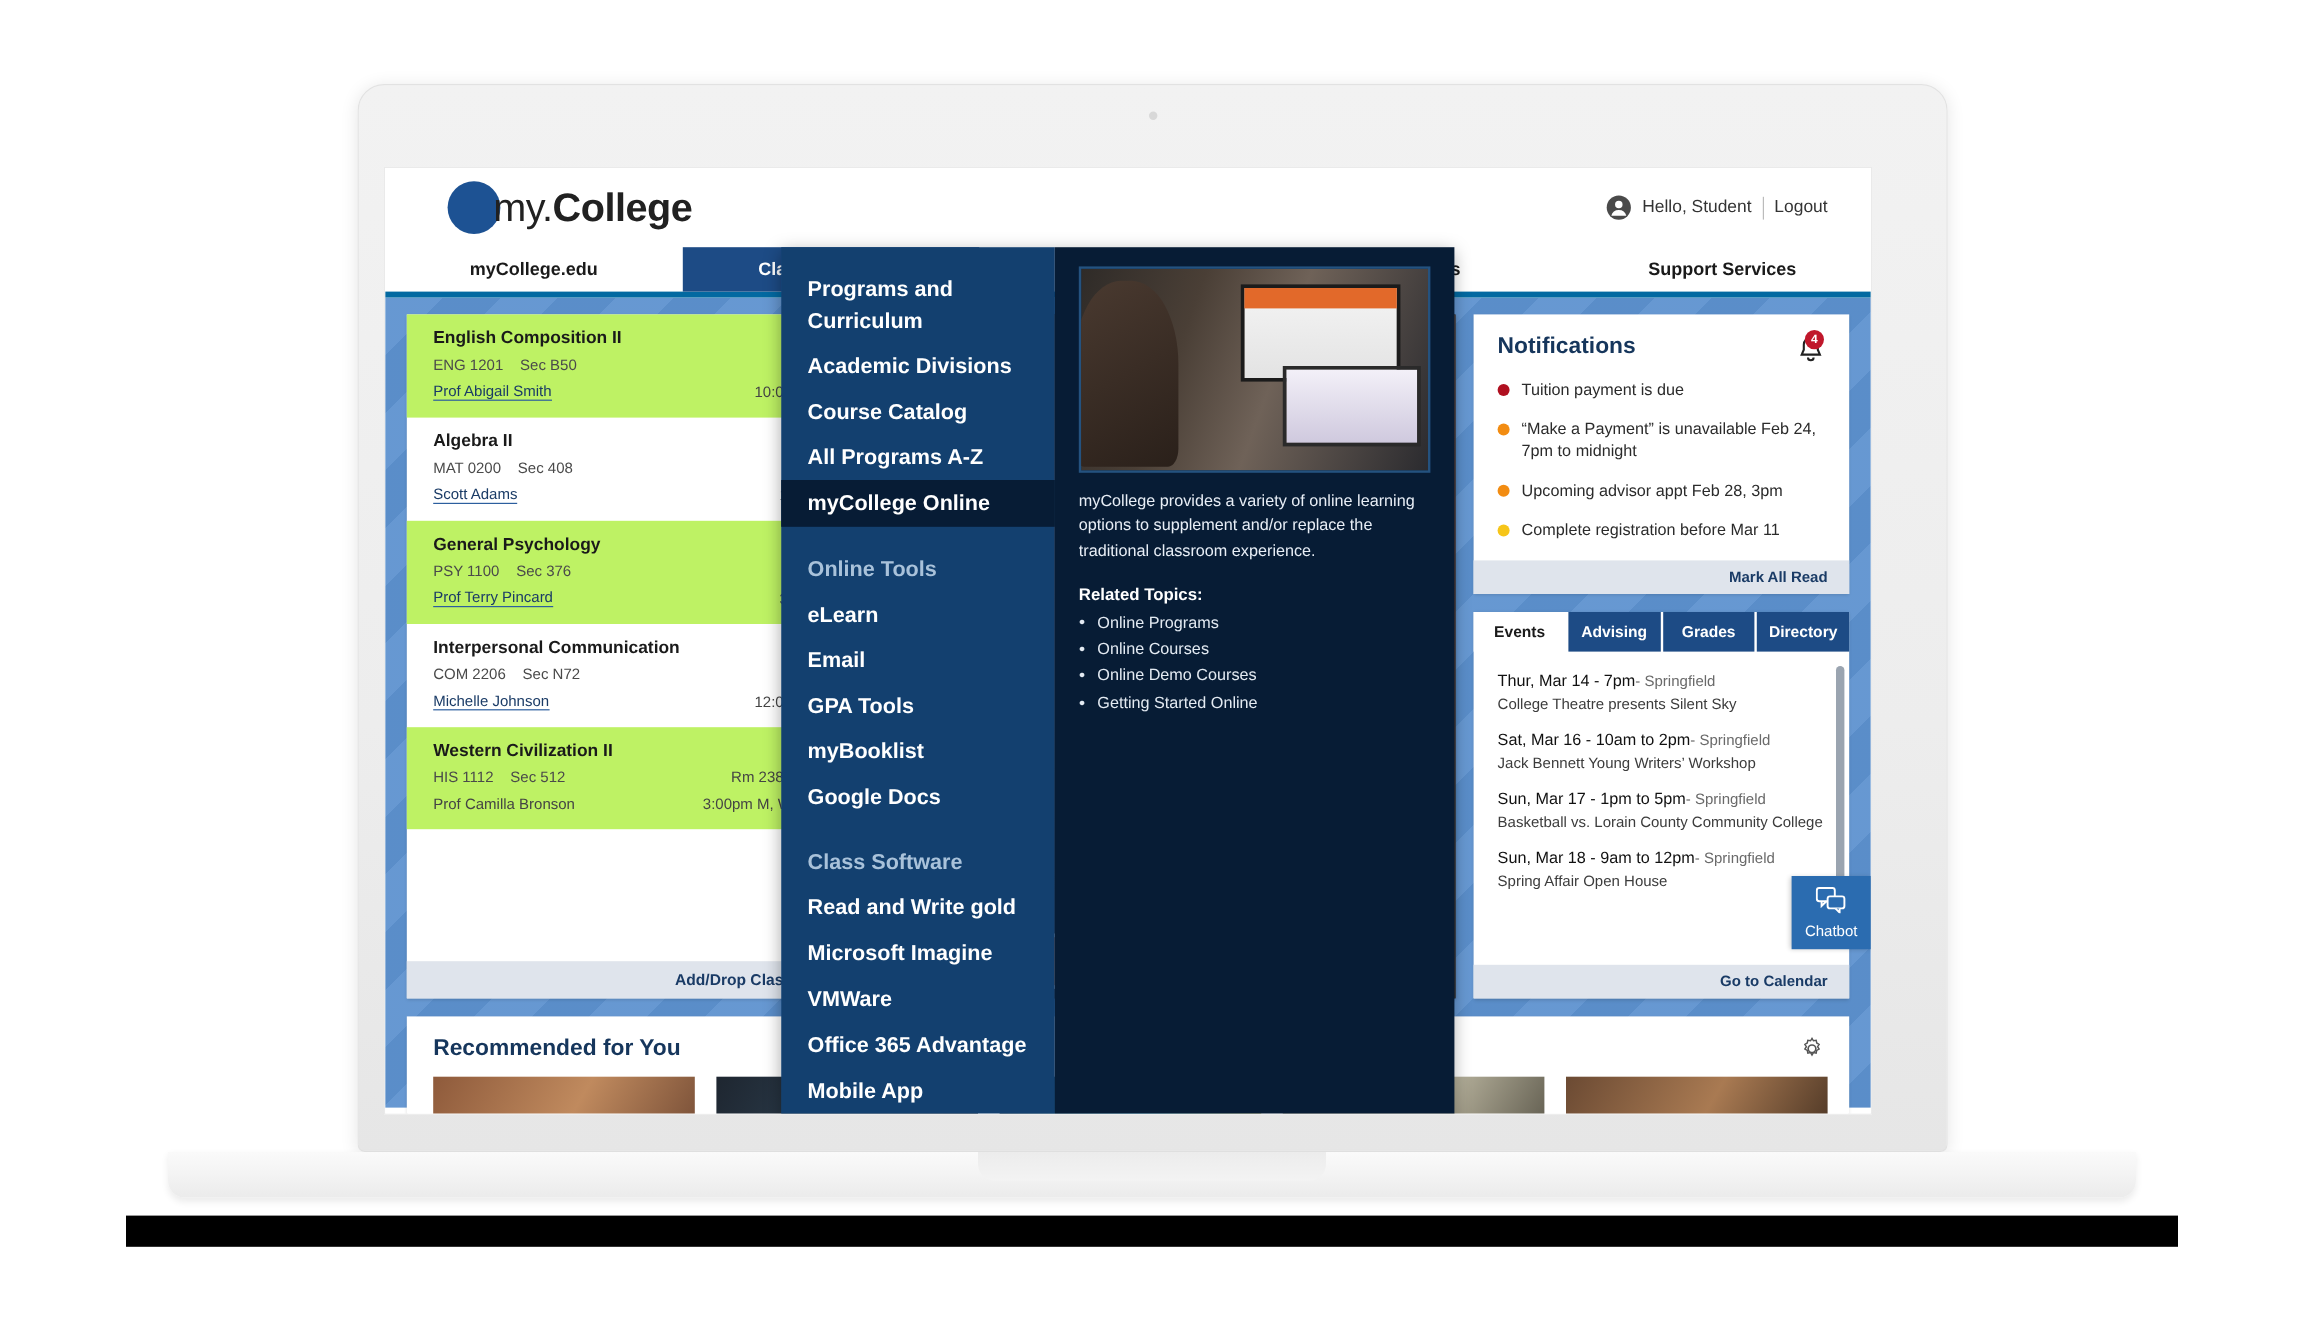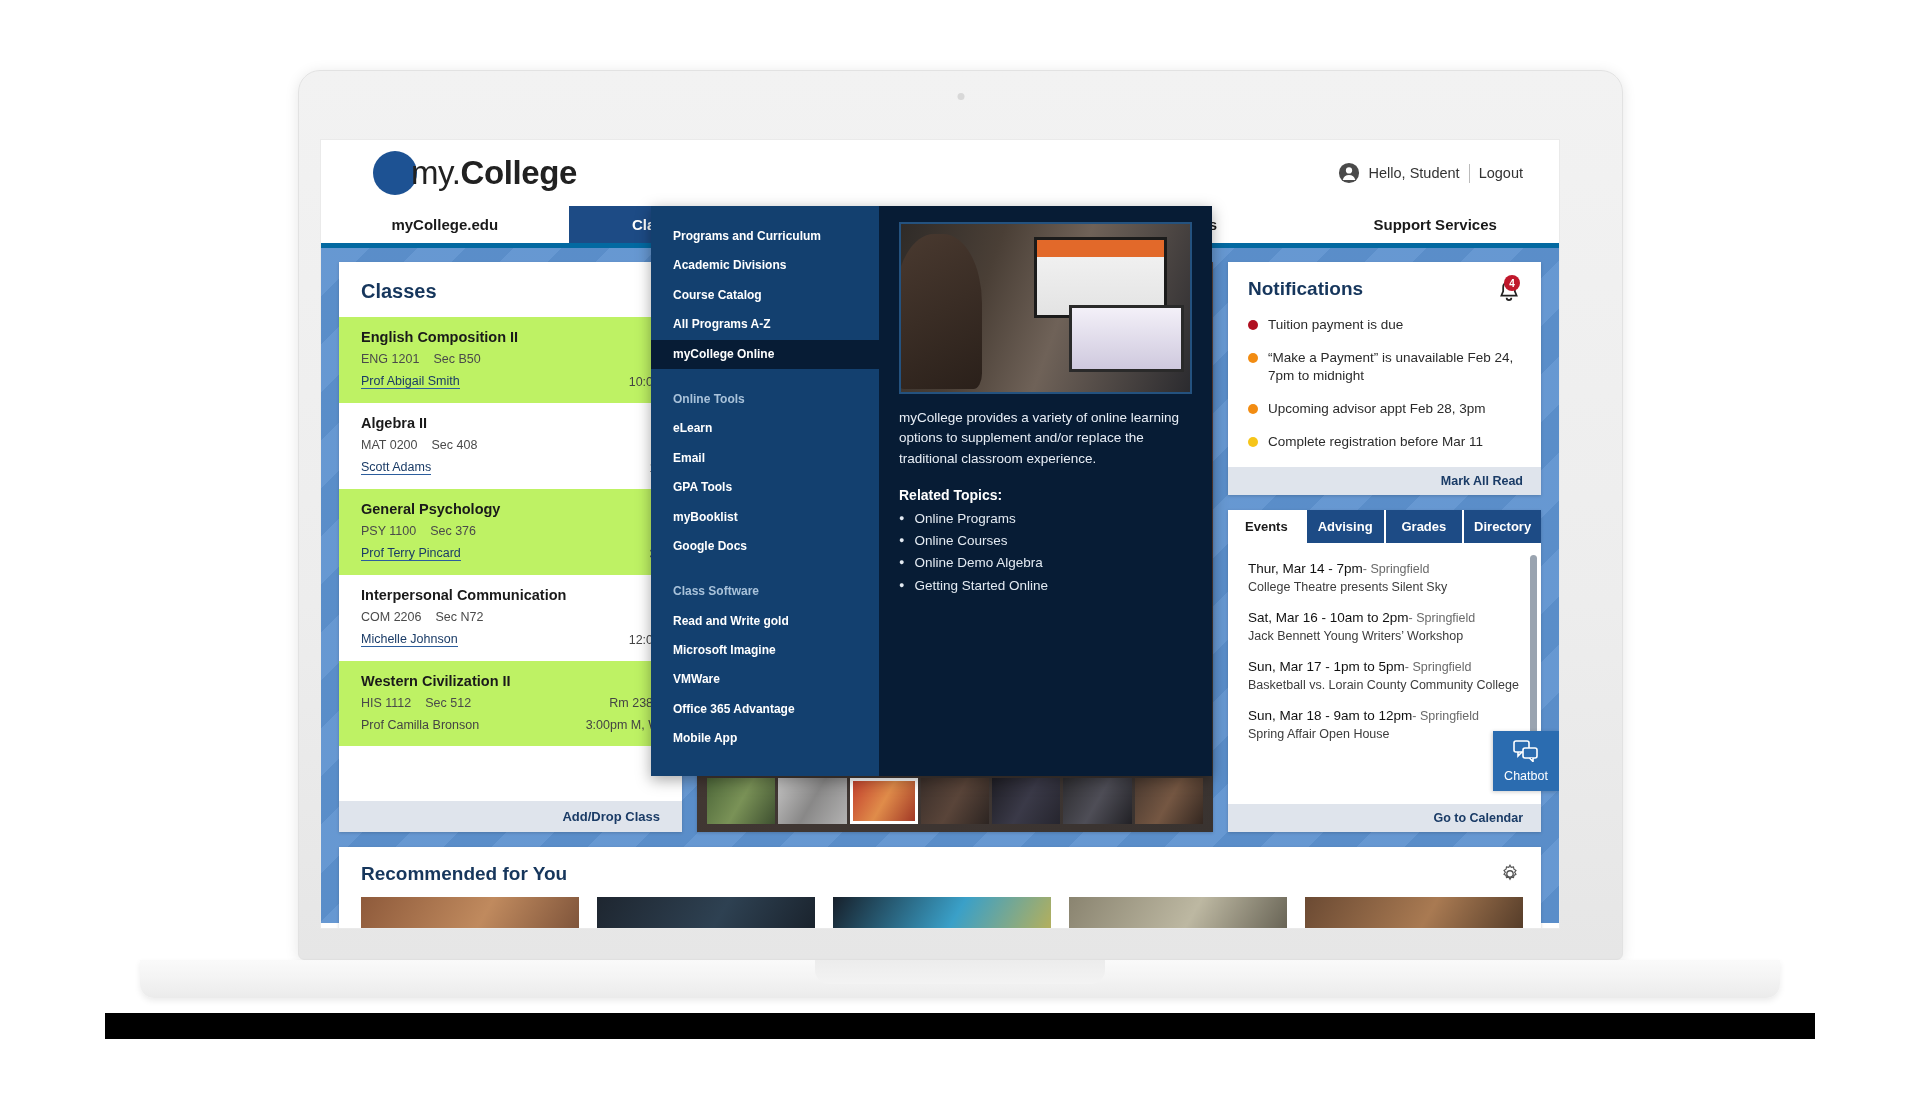--- a/index.html
+++ b/index.html
@@ -206,21 +206,21 @@
   }
   .chatbot-label { font-size: 12.5px; margin-top: 3px; }
 
   
   .mega {
     position:absolute; left: 330px; top: 66px; z-index: 40;
     display:flex; box-shadow: 0 4px 14px rgba(0,0,0,0.35);
   }
   .mega-left { width: 228px; background:#13406f; padding: 16px 0 22px 0; }
   .mega-link {
-    display:block; padding: 6px 22px; font-size: 12px; font-weight:700;
+    display:block; padding: 6px 22px; font-size: 18px; font-weight:700;
     color:#ffffff; cursor:pointer; line-height: 1.45;
   }
   .mega-link.muted { color:#a9c2da; font-weight:700; }
   .mega-link.sel { background:#071c35; }
   .mega-gap { height: 16px; }
   .mega-right { width: 333px; background:#071c35; padding: 16px 20px 22px 20px; }
   .mega-img {
     width: 100%; height: 172px; border: 2px solid #24527f;
     background:
       linear-gradient(110deg,#2f2b28 0%, #4a3f36 30%, #6f6258 55%, #2b2b2f 100%);
@@ -284,21 +284,20 @@
         <div class="nav-item active">Class Resources</div>
         <div class="nav-item">The Center</div>
         <div class="nav-item">Campus</div>
         <div class="nav-item">Support Services</div>
       </div>
 
       <div class="page-body">
         <div class="row-top">
 
           <div class="card classes-card">
-            <div class="card-title">Classes</div>
 
             <div class="class-row alt">
               <div class="class-name">English Composition II</div>
               <div class="class-code"><span>ENG 1201</span><span class="sec">Sec B50</span></div>
               <div class="class-foot">
                 <span class="prof">Prof Abigail Smith</span>
                 <span class="class-meta">10:00</span>
               </div>
             </div>
 
@@ -479,21 +478,21 @@
             <div class="mon">
                 <div class="mon-bar"></div>
               </div>
             <div class="lap"></div>
           </div>
           <div class="mega-desc">myCollege provides a variety of online learning options to supplement and/or replace the traditional classroom experience.</div>
           <div class="mega-rel-title">Related Topics:</div>
           <ul class="mega-rel">
             <li>Online Programs</li>
             <li>Online Courses</li>
-            <li>Online Demo Algebra</li>
+            <li>Online Demo Courses</li>
             <li>Getting Started Online</li>
           </ul>
         </div>
       </div>
 
     </div>
   </div>
 
   <div class="laptop-base">
     <div class="laptop-notch"></div>

